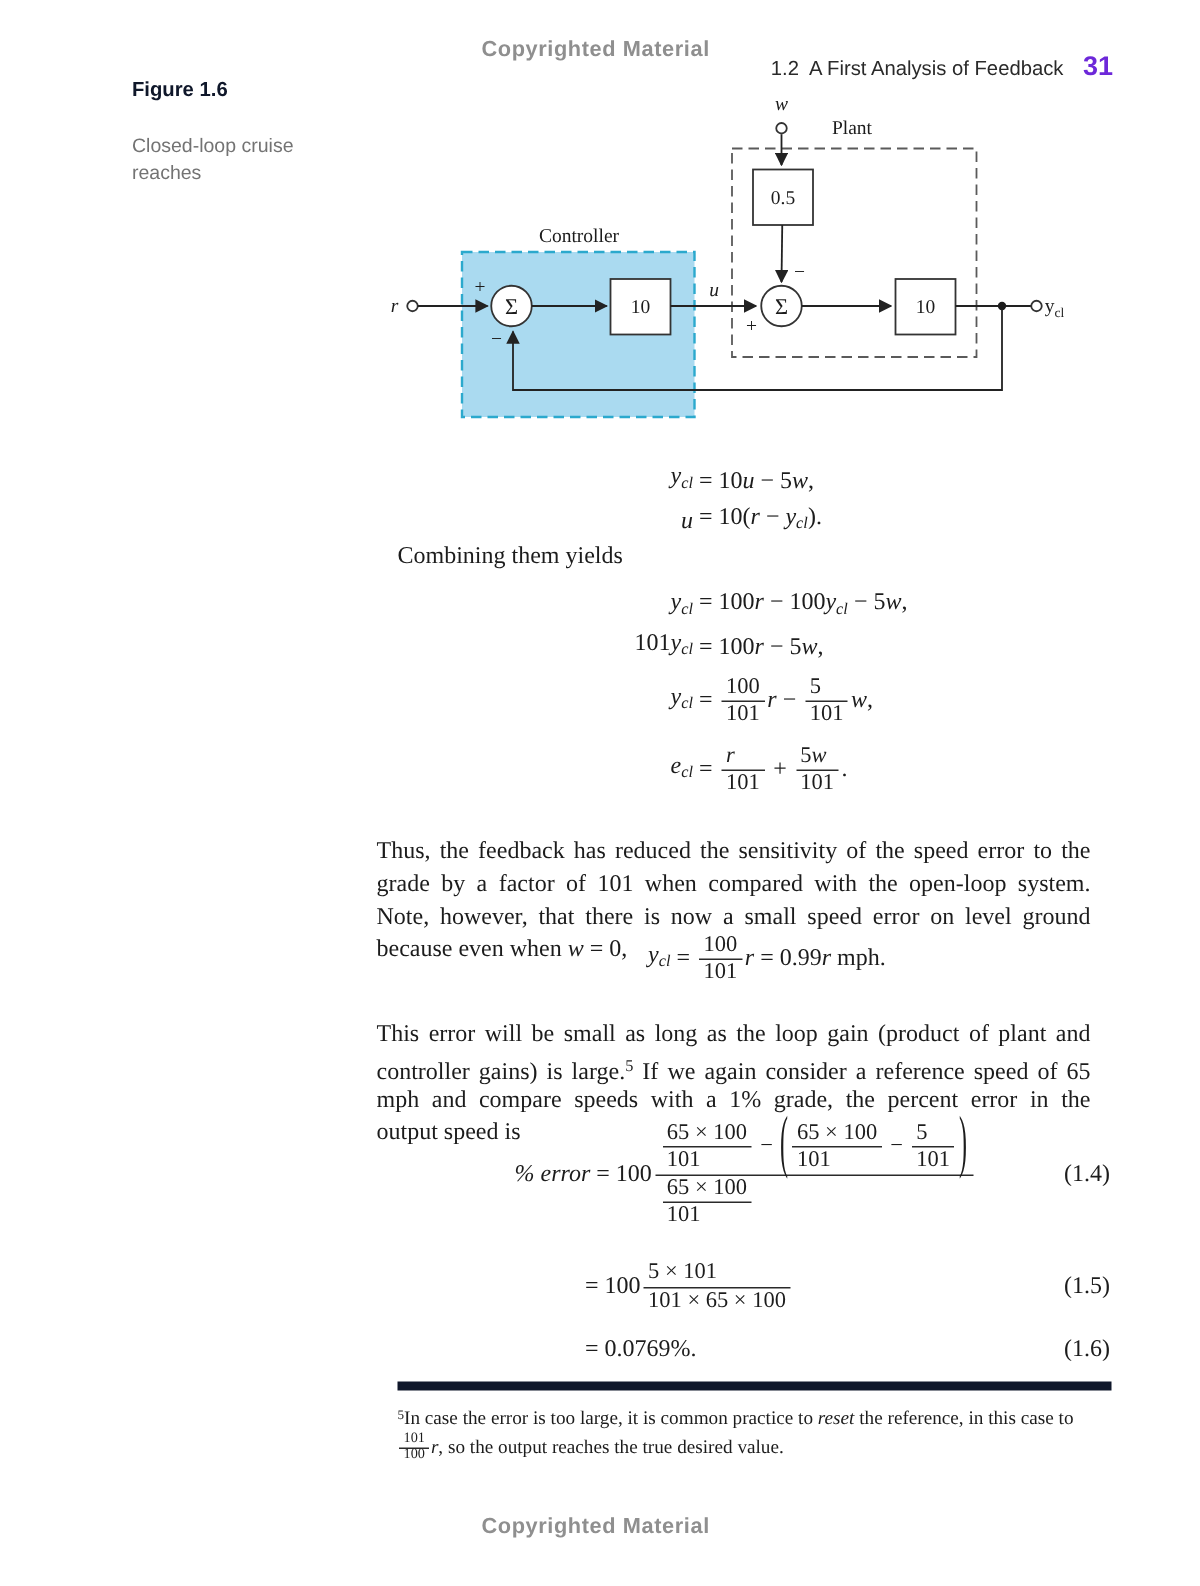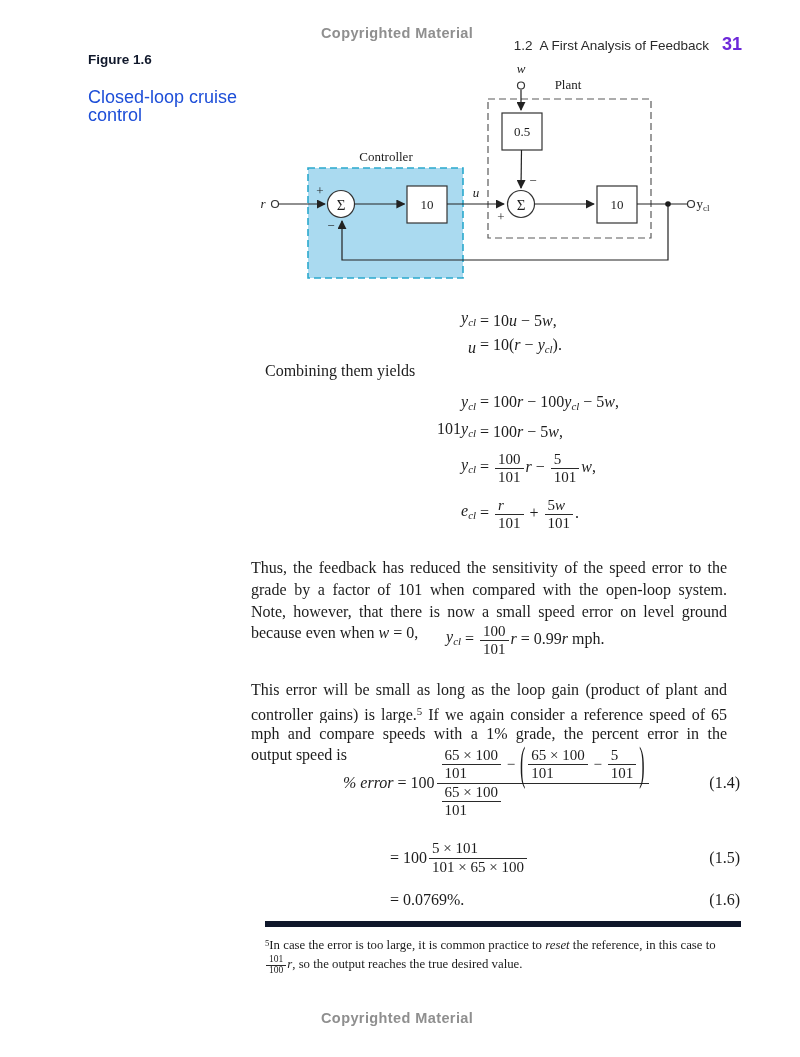--- a/index.html
+++ b/index.html
@@ -12,30 +12,30 @@
   .copyright.bottom{left:321px;top:1010px;}
 
   .runhead{position:absolute;top:34px;left:0;width:742px;text-align:right;
            font-family:"Liberation Sans",sans-serif;white-space:pre;}
   .runhead .section{font-size:13.5px;color:#2a2a2a;}
   .runhead .pageno{font-size:18px;font-weight:bold;color:#6d28d9;margin-left:13px;}
 
   .figlabel{position:absolute;left:88px;top:52px;font-family:"Liberation Sans",sans-serif;
             font-size:13.5px;font-weight:bold;color:#0f172a;}
   .figcaption{position:absolute;left:88px;top:88px;font-family:"Liberation Sans",sans-serif;
-              font-size:18px;color:#1d4ed8;line-height:18px;}
+              font-size:13px;color:#737373;line-height:18px;}
 
   .diagram{position:absolute;left:250px;top:60px;}
   .diagram text{font-family:"Liberation Serif",serif;font-size:13px;fill:#1c1c1c;}
   .diagram text.it{font-style:italic;}
   .diagram text.sig{font-size:15px;}
 
   .bodytext{position:absolute;left:265px;font-size:16px;color:#1c1c1c;}
 
-  .eqgroup{position:absolute;left:279px;width:475px;text-decoration:underline;}
+  .eqgroup{position:absolute;left:265px;width:475px;text-decoration:underline;}
   .eqline{display:block;white-space:pre;font-size:16px;}
   .h27{line-height:27px;height:27px;}
   .h46{line-height:46px;height:46px;}
   .lhs{display:inline-block;width:197px;text-align:right;white-space:pre;vertical-align:middle;}
   .lhsC{display:inline-block;width:182px;text-align:right;white-space:pre;vertical-align:middle;}
   .rhs{display:inline-block;white-space:pre;vertical-align:middle;}
 
   .para{position:absolute;left:251px;width:476px;font-size:16px;margin-top:20px;}
   .jline{text-align:justify;line-height:21.8px;height:21.8px;overflow:hidden;}
   .jline::after{content:"";display:inline-block;width:100%;}
@@ -67,21 +67,21 @@
 
 <div class="page">
 
   <div class="copyright top">Copyrighted Material</div>
 
   <div class="runhead"><span class="section">1.2  A First Analysis of Feedback</span><span class="pageno">31</span></div>
 
   <div class="figlabel">Figure 1.6</div>
   <div class="figcaption">
     <div>Closed-loop cruise</div>
-    <div>control</div>
+    <div>reaches</div>
   </div>
 
   <svg class="diagram" width="460" height="230" viewBox="0 0 460 230">
     <defs>
       <marker id="arr" viewBox="0 0 10 10" refX="9" refY="5" markerWidth="7.5" markerHeight="7.5" orient="auto-start-reverse">
         <path d="M0,0 L10,5 L0,10 z" fill="#222"></path>
       </marker>
     </defs>
 
     <rect x="58" y="108" width="155" height="110" stroke="#2ba9cd" stroke-width="1.6" stroke-dasharray="7 4" fill="#aadaf0"></rect>

